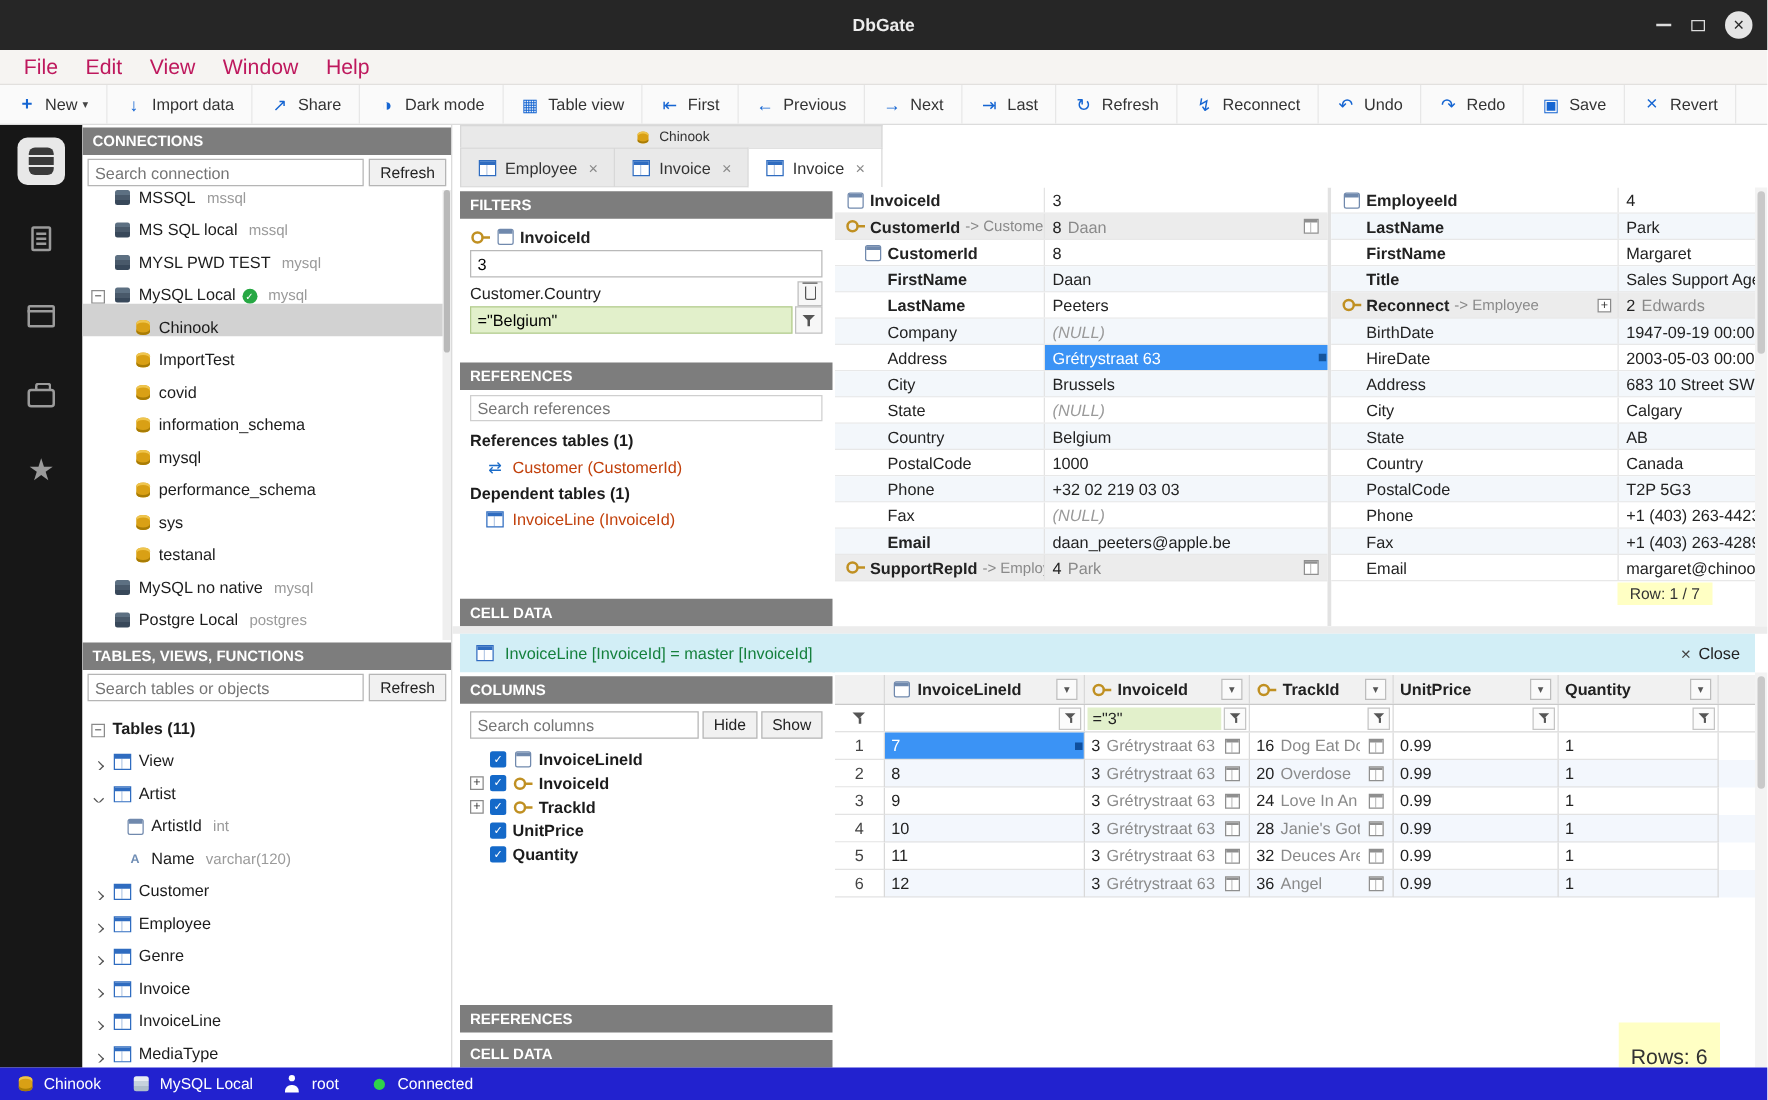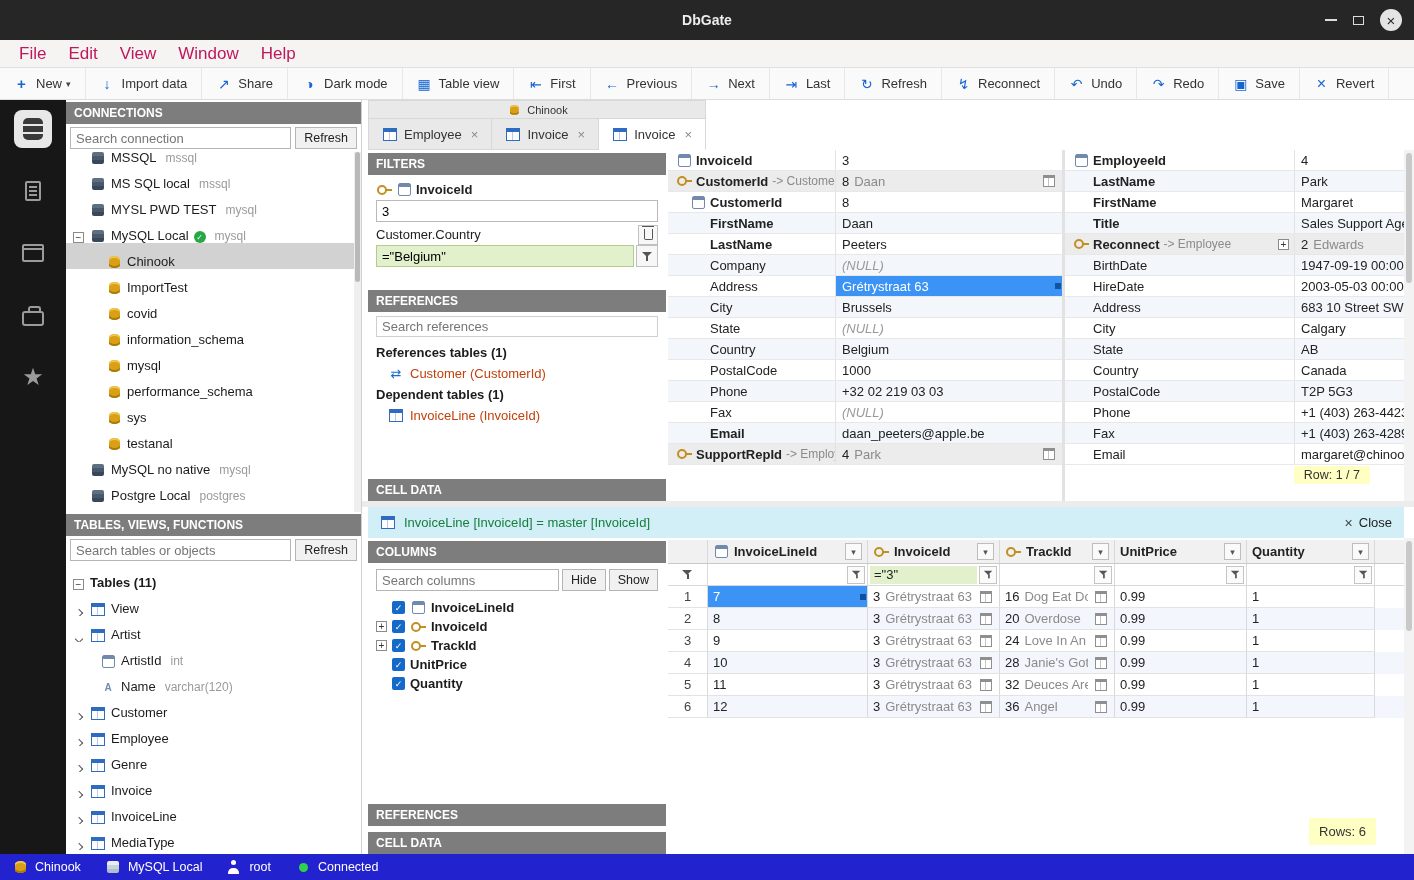--- a/index.html
+++ b/index.html
@@ -219,21 +219,21 @@
   .c-filt{padding:0 2px;gap:2px}
   .filt-text{flex:1;height:18px;display:flex;align-items:center;padding:0 4px;min-width:0}
   .filt-text.green{background:#e2f0cb}
   .funnel-btn{width:18px;height:18px;border:1px solid #c5c5c5;background:#fbfbfb;display:flex;align-items:center;justify-content:center;flex:none}
   .funnel-btn .icon-funnel{transform:scale(.85)}
   .g-cell.selected{background:#3b93f5;color:#fff;position:relative}
   .g-cell.selected::after{content:"";position:absolute;right:1px;top:8px;width:6px;height:6px;background:#0f4f9e}
   .fk-hint{color:#8a8a8a;flex:1;min-width:0;overflow:hidden}
   .fk-hint:empty{display:none}
   .g-cell .lico.icon-grid{margin-left:auto}
-  .rows-chip{position:absolute;right:28px;top:280px;background:#ffffc4;padding:6px 10px;font-size:13px;color:#333}
+  .rows-chip{position:absolute;right:28px;top:280px;background:#ffffc4;padding:18px 10px;font-size:17px;color:#333}
 
   
   .vscroll-top{position:absolute;right:0;top:50px;width:10px;height:351px;background:#f3f3f3}
   .vscroll-top::before{content:"";position:absolute;left:2px;right:2px;top:3px;height:130px;background:#c9c9c9;border-radius:3px}
   .vscroll-bottom{position:absolute;right:0;top:438px;width:10px;bottom:0;background:#f3f3f3}
   .vscroll-bottom::before{content:"";position:absolute;left:2px;right:2px;top:3px;height:90px;background:#c9c9c9;border-radius:3px}
 
   
   .statusbar{position:absolute;left:0;right:0;bottom:0;height:26px;background:#2222cf;display:flex;align-items:center;gap:24px;padding:0 12px;color:#fff}
   .sb-item{display:flex;align-items:center;gap:7px;font-size:12.5px}

